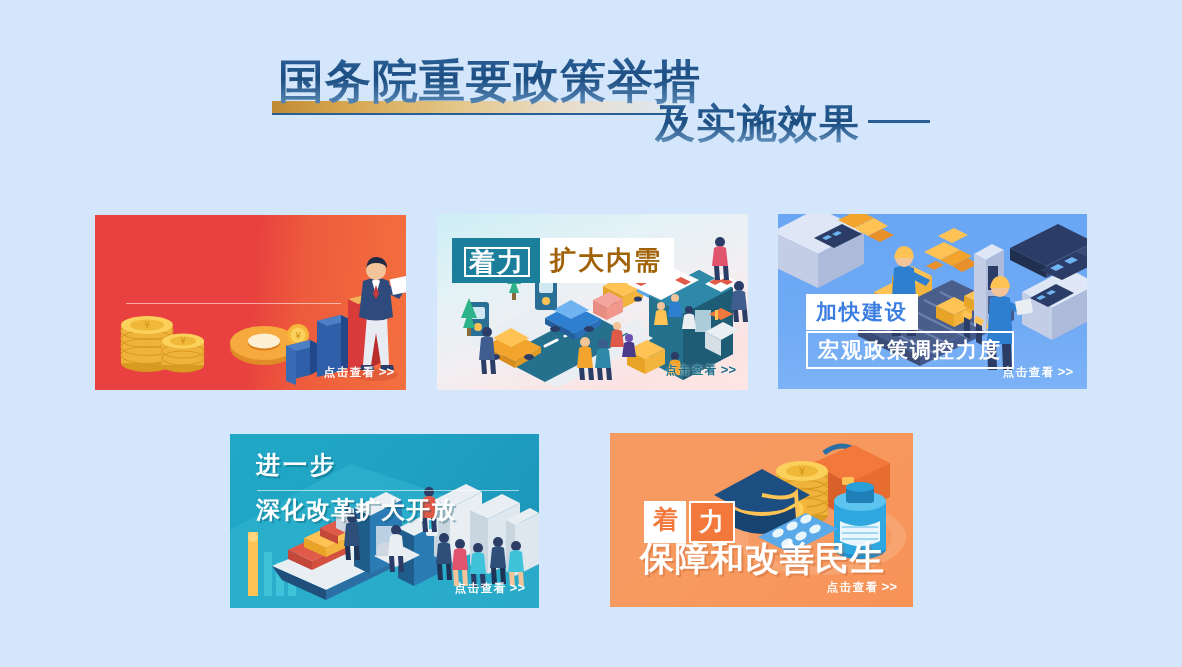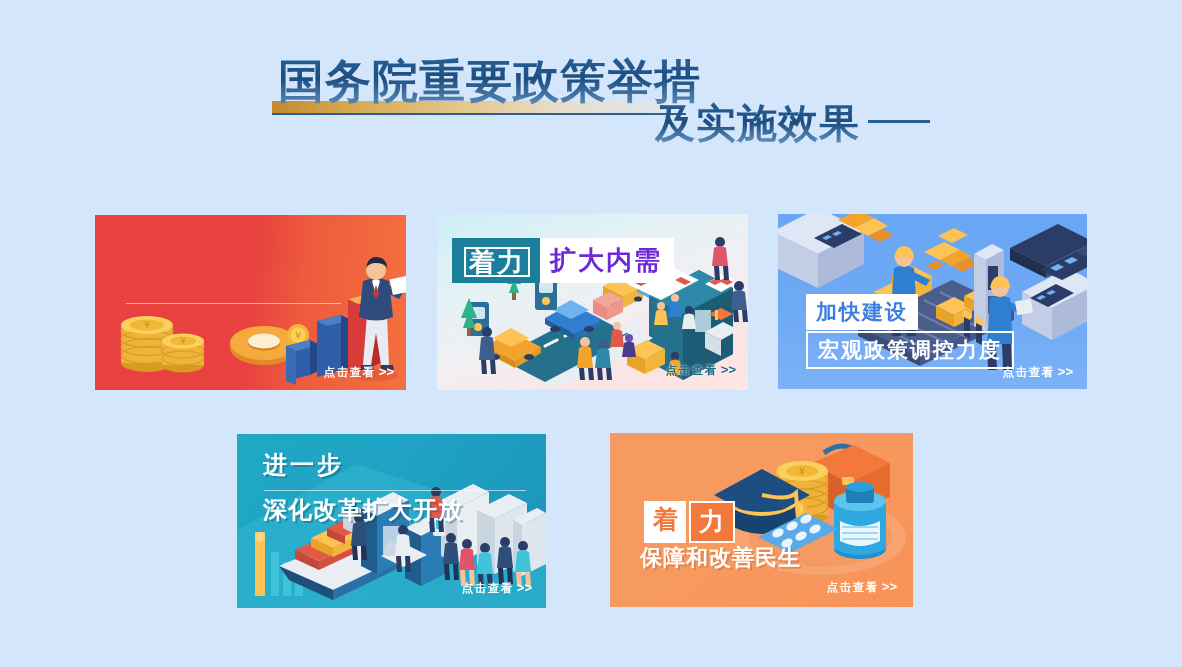--- a/index.html
+++ b/index.html
@@ -151,21 +151,21 @@
     padding: 9px 10px 6px 12px;
     letter-spacing: 2px;
   }
   #card-2 .badge .seg-dark .boxed {
     display: inline-block;
     border: 2px solid #ffffff;
     padding: 0 3px;
   }
   #card-2 .badge .seg-light {
     background: #ffffff;
-    color: #6d28d9;
+    color: #a16207;
     font-weight: bold;
     font-size: 26px;
     line-height: 26px;
     padding: 9px 12px 10px 10px;
     letter-spacing: 2px;
   }
   #card-2 .cta { right: 12px; bottom: 12px; color: #1b6d88; text-shadow: 0 0 2px rgba(255,255,255,.9); }
 
   
   #card-3 {
@@ -181,21 +181,21 @@
   #card-3 .head-outline {
     position: absolute; left: 28px; top: 117px; z-index: 7;
     border: 2px solid #ffffff; color: #ffffff;
     font-weight: bold; font-size: 21px; line-height: 21px;
     padding: 6px 10px 7px 10px; letter-spacing: 2px;
   }
   #card-3 .cta { right: 14px; bottom: 9px; }
 
   
   #card-4 {
-    left: 237px; top: 434px; width: 309px; height: 174px;
+    left: 230px; top: 434px; width: 309px; height: 174px;
     background: linear-gradient(125deg, #21a8c6 0%, #1fa3c4 40%, #1c93b8 100%);
   }
   #card-4 .h1 {
     position: absolute; left: 26px; top: 18px; z-index: 7;
     color: #ffffff; font-weight: bold; font-size: 24px; line-height: 26px;
     letter-spacing: 3px;
     text-shadow: 2px 2px 0 rgba(10,80,100,0.35);
   }
   #card-4 .rule {
     position: absolute; left: 27px; top: 56px; width: 262px; height: 1px;
@@ -225,21 +225,21 @@
   }
   #card-5 .badge .seg-orange {
     background: #f2783c; color: #ffffff;
     font-weight: bold; font-size: 25px; line-height: 25px;
     padding: 6px 9px 7px 8px;
     border: 2px solid #ffffff;
     margin-left: 3px;
   }
   #card-5 .h2 {
     position: absolute; left: 30px; top: 110px; z-index: 7;
-    color: #ffffff; font-weight: bold; font-size: 22px; line-height: 30px;
+    color: #ffffff; font-weight: bold; font-size: 34px; line-height: 30px;
     letter-spacing: 1px;
     text-shadow: 2px 2px 0 rgba(180,80,30,0.30);
   }
   #card-5 .cta { right: 16px; bottom: 12px; }
 
   svg { display: block; }
 </style>
 </head>
 <body>
 

